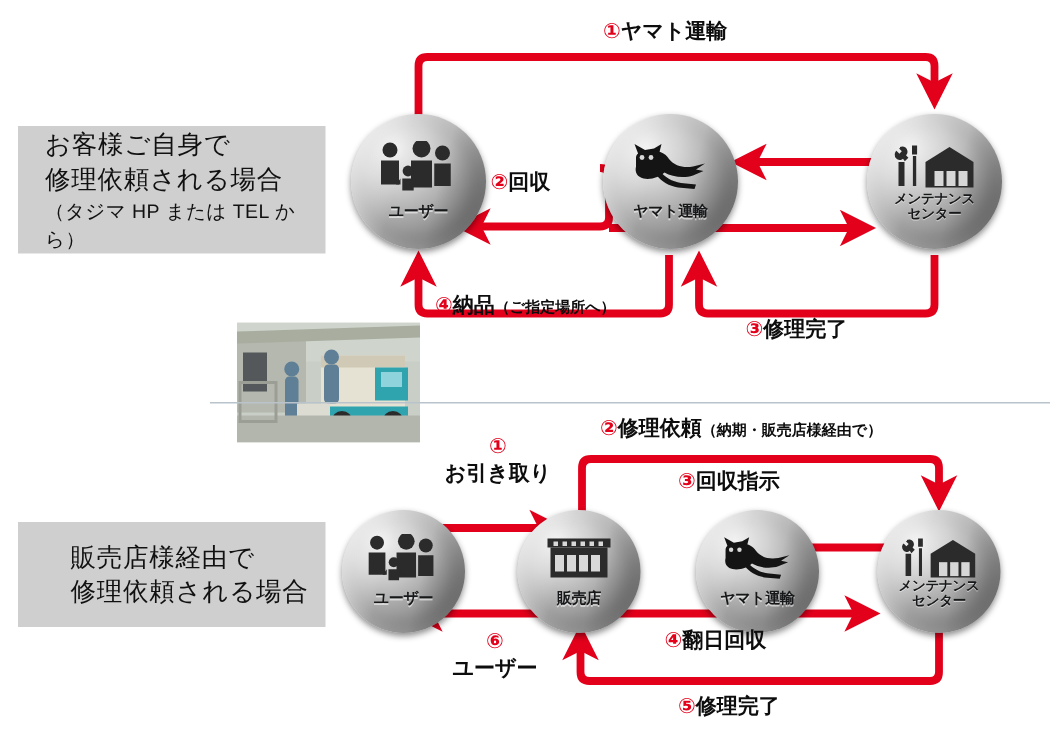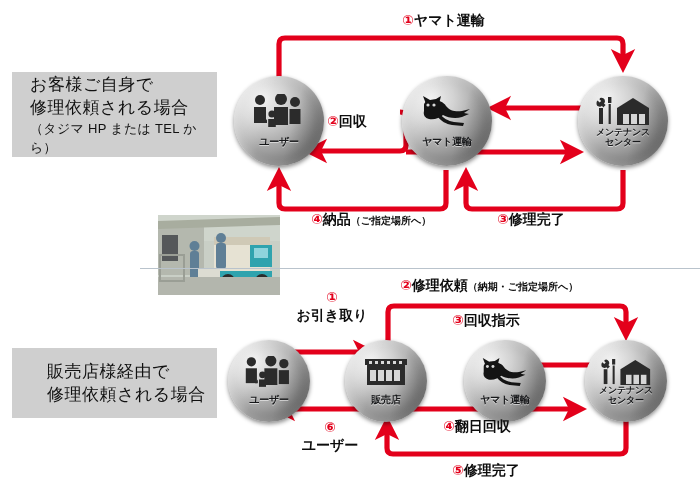--- a/index.html
+++ b/index.html
@@ -8,21 +8,21 @@
     font-family:"Liberation Sans","DejaVu Sans",sans-serif;
   }
   #diagram{position:absolute;left:0;top:0;width:700px;height:500px;}
   .label-box{
     position:absolute;background:#cfcfcf;color:#111;
     display:flex;flex-direction:column;justify-content:center;
     padding:8px 0 8px 18px;box-sizing:border-box;
   }
   .lb-line{font-size:17px;line-height:23px;letter-spacing:.5px;font-weight:400;}
   .lb-sub{font-size:13px;line-height:19px;letter-spacing:.3px;}
-  #box-top{left:12px;top:72px;width:205px;height:85px;}
+  #box-top{left:12px;top:84px;width:205px;height:85px;}
   #box-bottom{left:12px;top:348px;width:205px;height:70px;padding-left:35px;}
   .node{position:absolute;border-radius:50%;}
   .node .disc{
     position:absolute;inset:0;border-radius:50%;
     background:
       radial-gradient(circle at 32% 26%, #f2f2f2 0%, #d2d2d2 26%, #9d9d9d 58%, #6e6e6e 82%, #545454 100%);
     box-shadow:0 2px 4px rgba(0,0,0,.45), inset 0 0 10px rgba(255,255,255,.35);
   }
   .node .disc:after{
     content:"";position:absolute;inset:0;border-radius:50%;
@@ -158,21 +158,21 @@
   </div>
 
   <div class="flow-label fl-main" style="left:327px;top:113px;">
     <span class="num">②</span><span>回収</span>
   </div>
 
   <div class="flow-label fl-main" style="left:497px;top:211px;">
     <span class="num">③</span><span>修理完了</span>
   </div>
 
-  <div class="flow-label fl-main" style="left:290px;top:211px;margin-left:21px;">
+  <div class="flow-label fl-main" style="left:290px;top:195px;">
     <span class="num">④</span><span>納品</span><span class="fl-sub">（ご指定場所へ）</span>
   </div>
 
   <div id="photo">
     <svg width="122" height="80" viewBox="0 0 122 80">
       <rect width="122" height="80" fill="#c9cfc6"></rect>
       <rect x="0" y="0" width="122" height="26" fill="#cfd5cc"></rect>
       <rect x="0" y="8" width="46" height="52" fill="#b4b8ae"></rect>
       <rect x="4" y="20" width="16" height="26" fill="#55585a"></rect>
       <path d="M0 6 L122 2 L122 10 L0 14 Z" fill="#a8ad9f"></path>
@@ -288,21 +288,21 @@
       <div>センター</div>
     </div>
   </div>
 
   <div class="flow-label fl-stack" style="left:292px;top:288px;width:80px;">
     <div class="num fl-main">①</div>
     <div class="fl-main">お引き取り</div>
   </div>
 
   <div class="flow-label fl-main" style="left:400px;top:277px;">
-    <span class="num">②</span><span>修理依頼</span><span class="fl-sub">（納期・ご指定場所へ）</span>
+    <span class="num">②</span><span>修理依頼</span><span class="fl-sub">（納期・販売店様経由で）</span>
   </div>
 
   <div class="flow-label fl-main" style="left:452px;top:312px;">
     <span class="num">③</span><span>回収指示</span>
   </div>
 
   <div class="flow-label fl-main" style="left:443px;top:418px;">
     <span class="num">④</span><span>翻日回収</span>
   </div>
 

